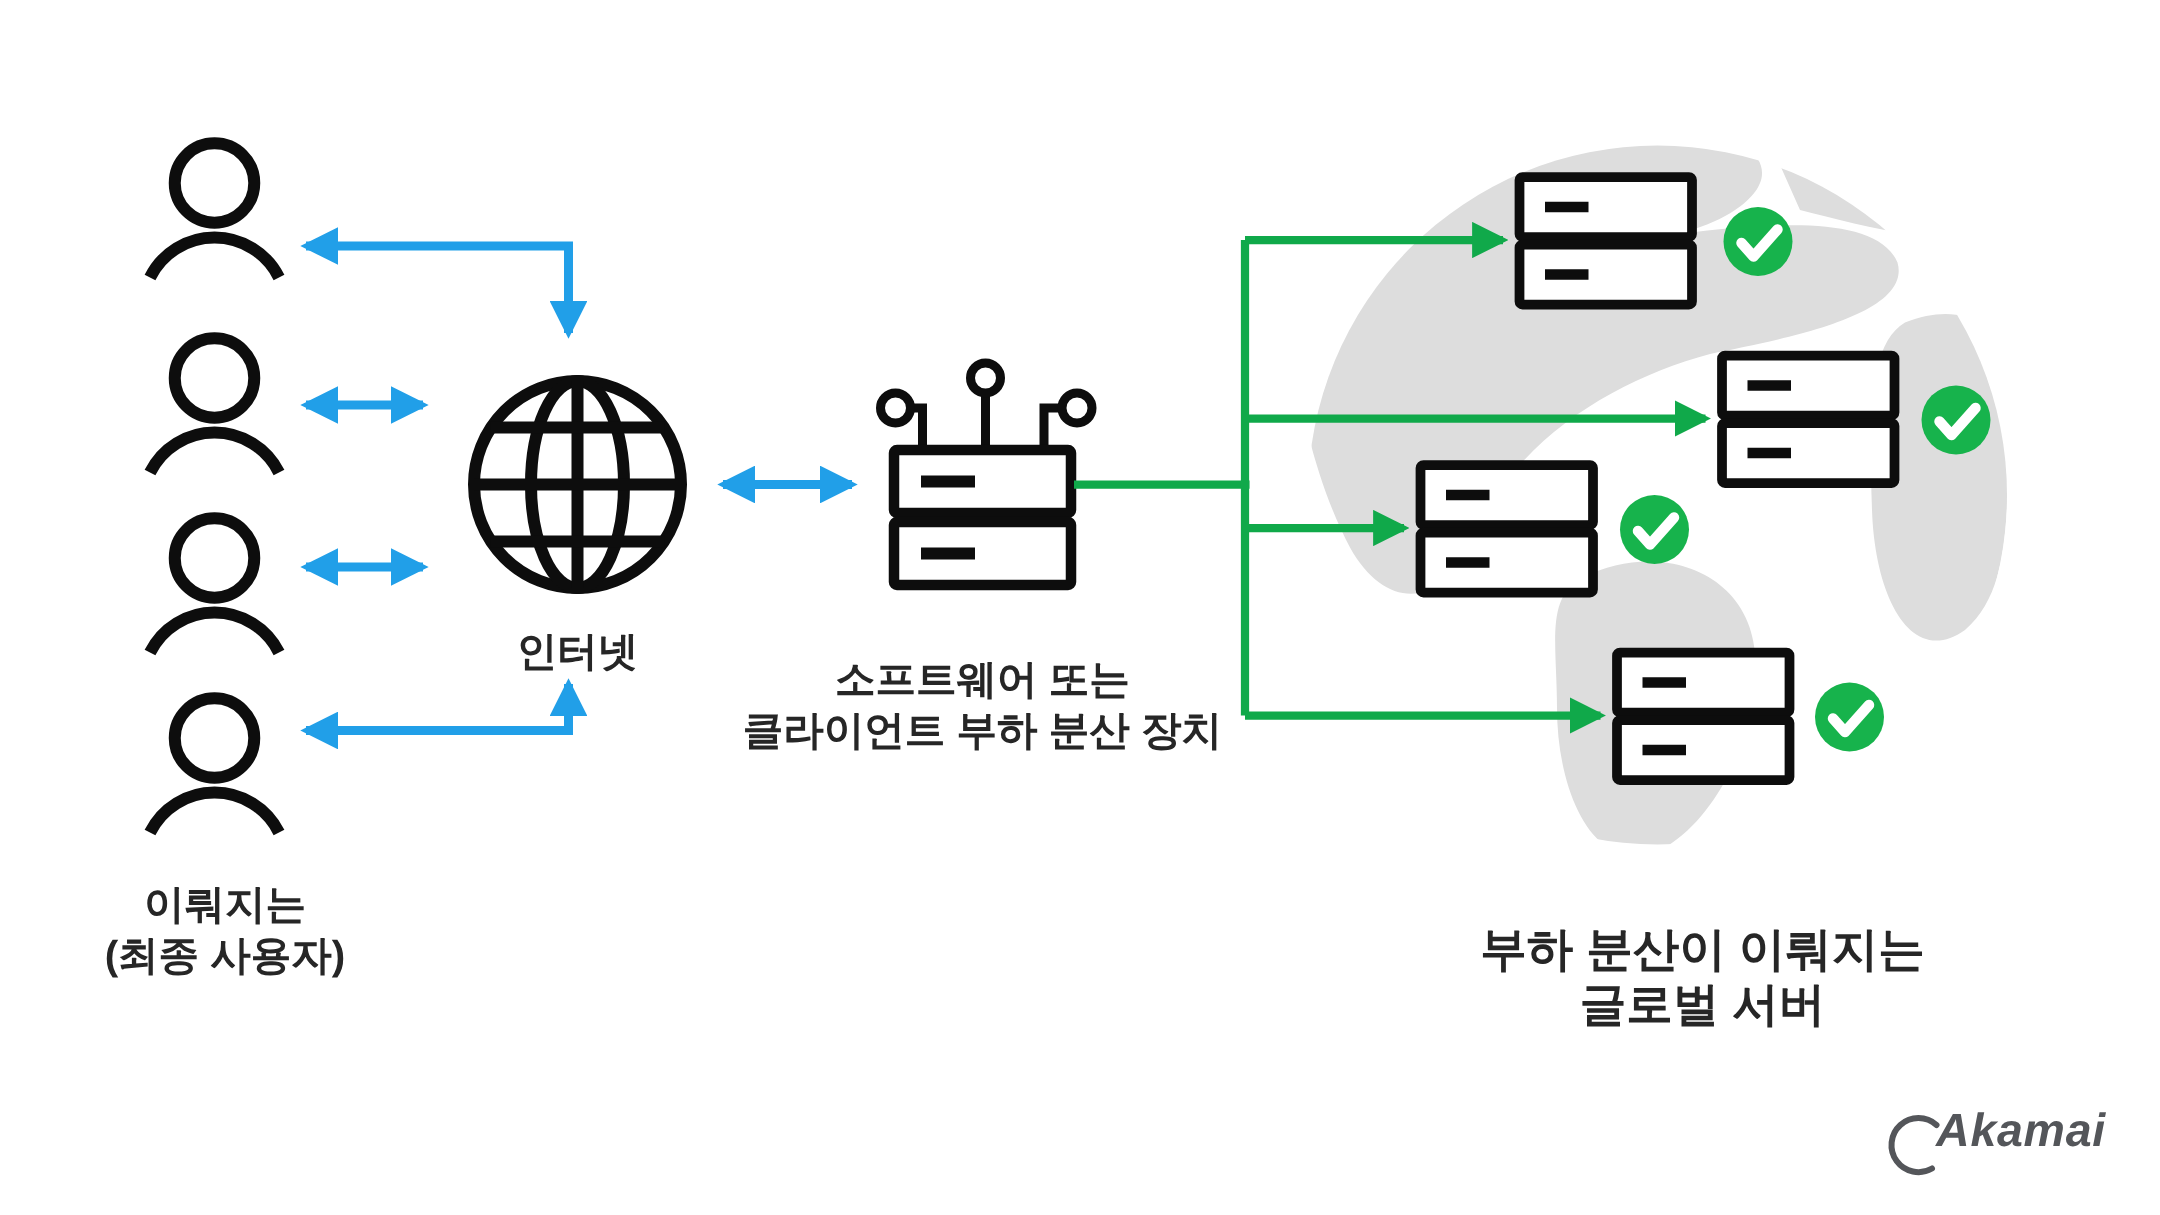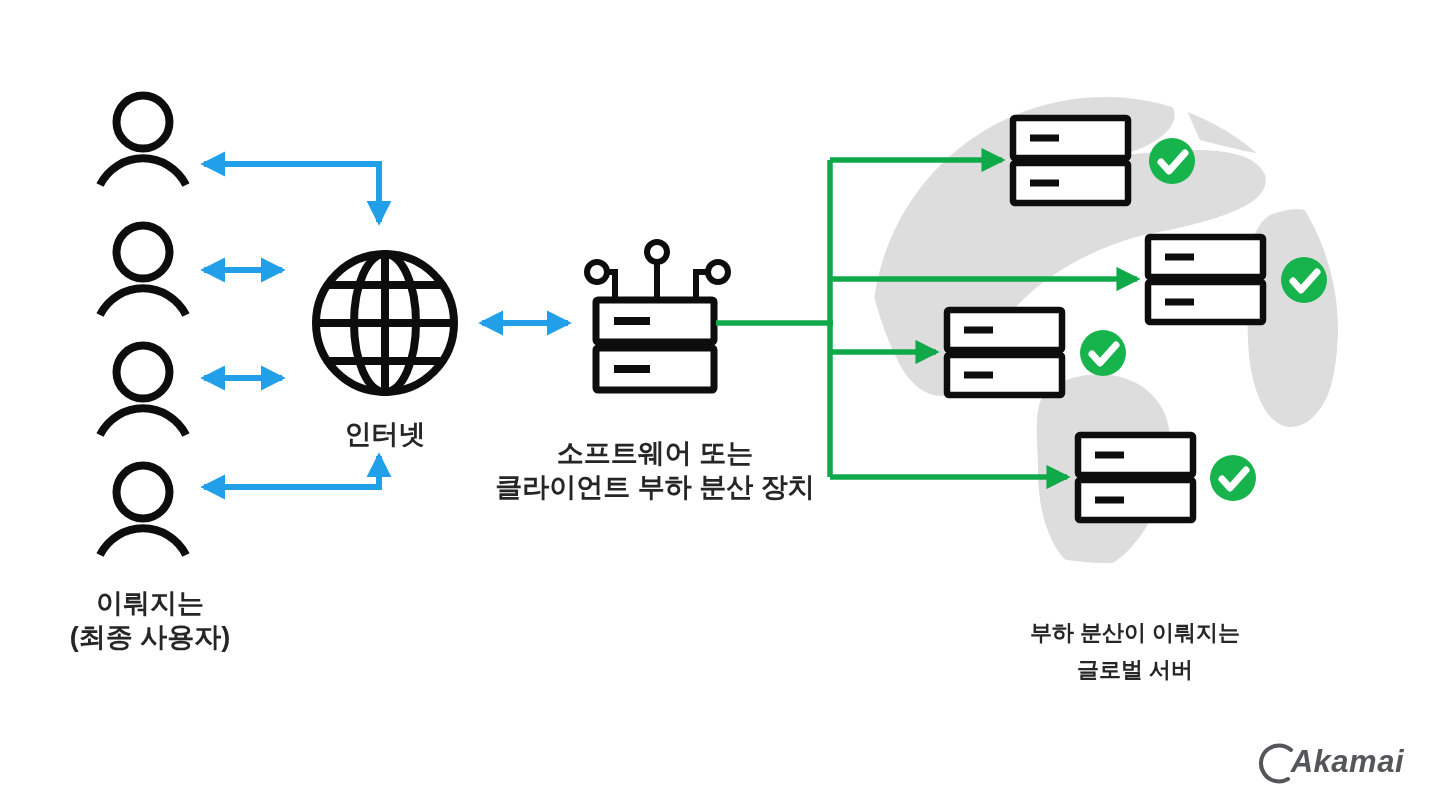--- a/index.html
+++ b/index.html
@@ -14,25 +14,25 @@
   .lbl{
     position:absolute;
     text-align:center;
     font-weight:700;
     color:#262626;
     font-size:27px;
     line-height:34px;
     pointer-events:none;
   }
   .lbl span{display:block;}
-  .lbl-servers{font-size:22px;line-height:37px;}
+  .lbl-servers{font-size:31px;line-height:37px;}
   .logo{
     position:absolute;
     right:36px;bottom:22px;
-    display:flex;align-items:center;
+    display:flex;align-items:flex-start;
     color:#54565A;
     font-style:italic;
     font-weight:700;
     font-size:31px;
     letter-spacing:0.5px;
   }
   .logo svg{margin-right:-8px;}
 </style>
 </head>
 <body>

